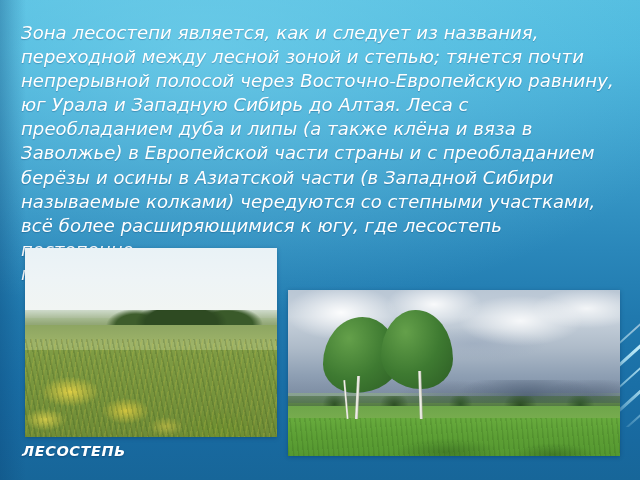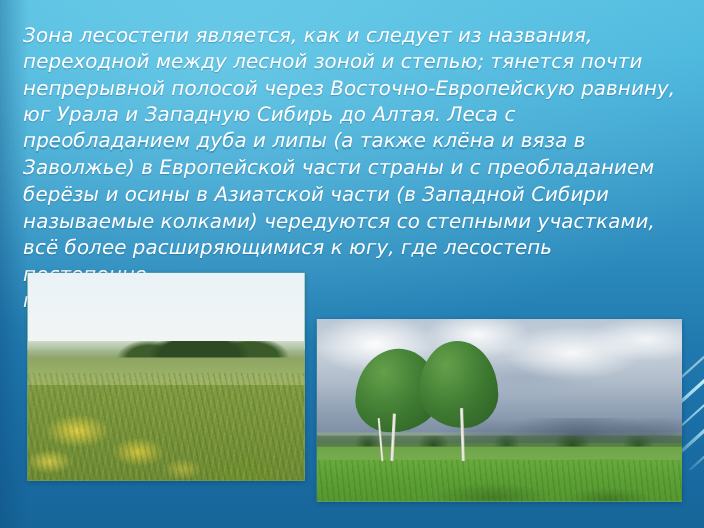--- a/index.html
+++ b/index.html
@@ -305,14 +305,15 @@
       <div class="canopy"></div>
       <div class="trunk"></div>
       <div class="trunk2"></div>
     </div>
     <div class="birch birch-b">
       <div class="canopy"></div>
       <div class="trunk"></div>
     </div>
   </div>
 
+  <div id="caption">ЛЕСОСТЕПЬ</div>
 
 </div>
 
 </body></html>

